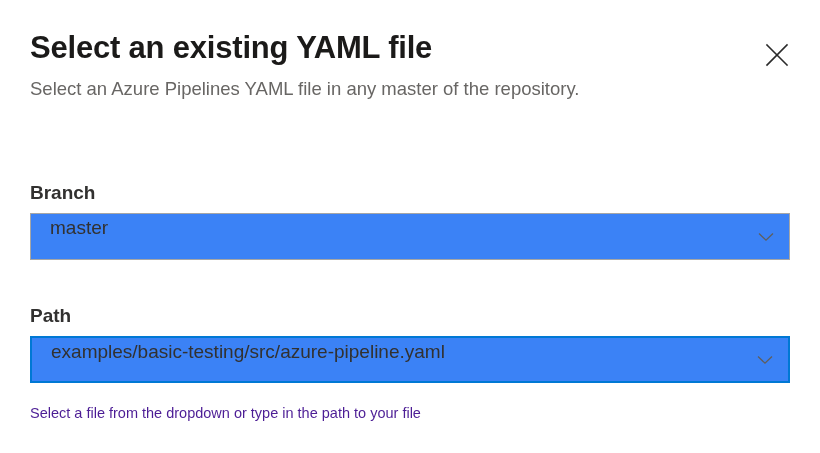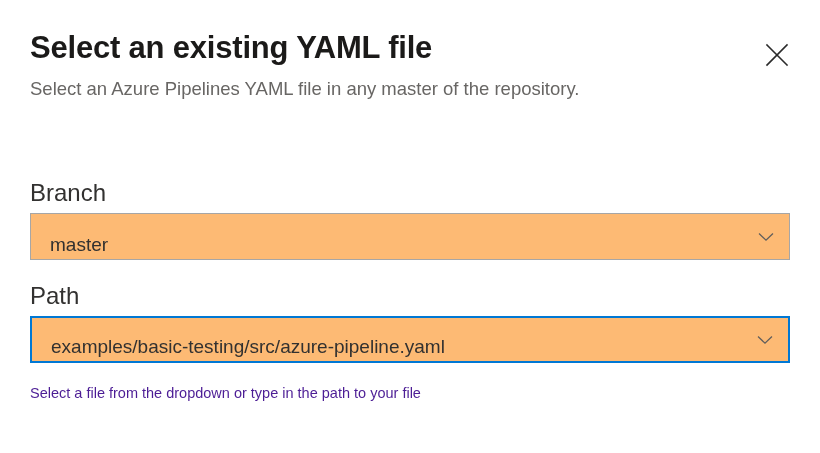--- a/index.html
+++ b/index.html
@@ -66,39 +66,39 @@
   }
   .close-icon svg { display: block; }
 
   
   .field {
     position: absolute;
     left: 30px;
     width: 760px;
   }
   .field-branch { top: 180px; }
-  .field-path   { top: 283px; }
+  .field-path   { top: 303px; }
 
   .field-label {
-    font-size: 24px;
-    font-weight: 400;
+    font-size: 19px;
+    font-weight: 700;
     line-height: 26px;
     color: #323130;
     display: block;
     margin-bottom: 7px;
   }
 
   .combo {
     position: relative;
     box-sizing: border-box;
     width: 760px;
     height: 47px;
-    background: #fdba74;
+    background: #3b82f6;
     display: flex;
-    align-items: flex-end;
+    align-items: flex-start;
     cursor: text;
   }
   .combo-default {
     border: 1px solid #a6a6a6;
   }
   .combo-focused {
     border: 2px solid #0078d4;
   }
 
   .combo-value {

